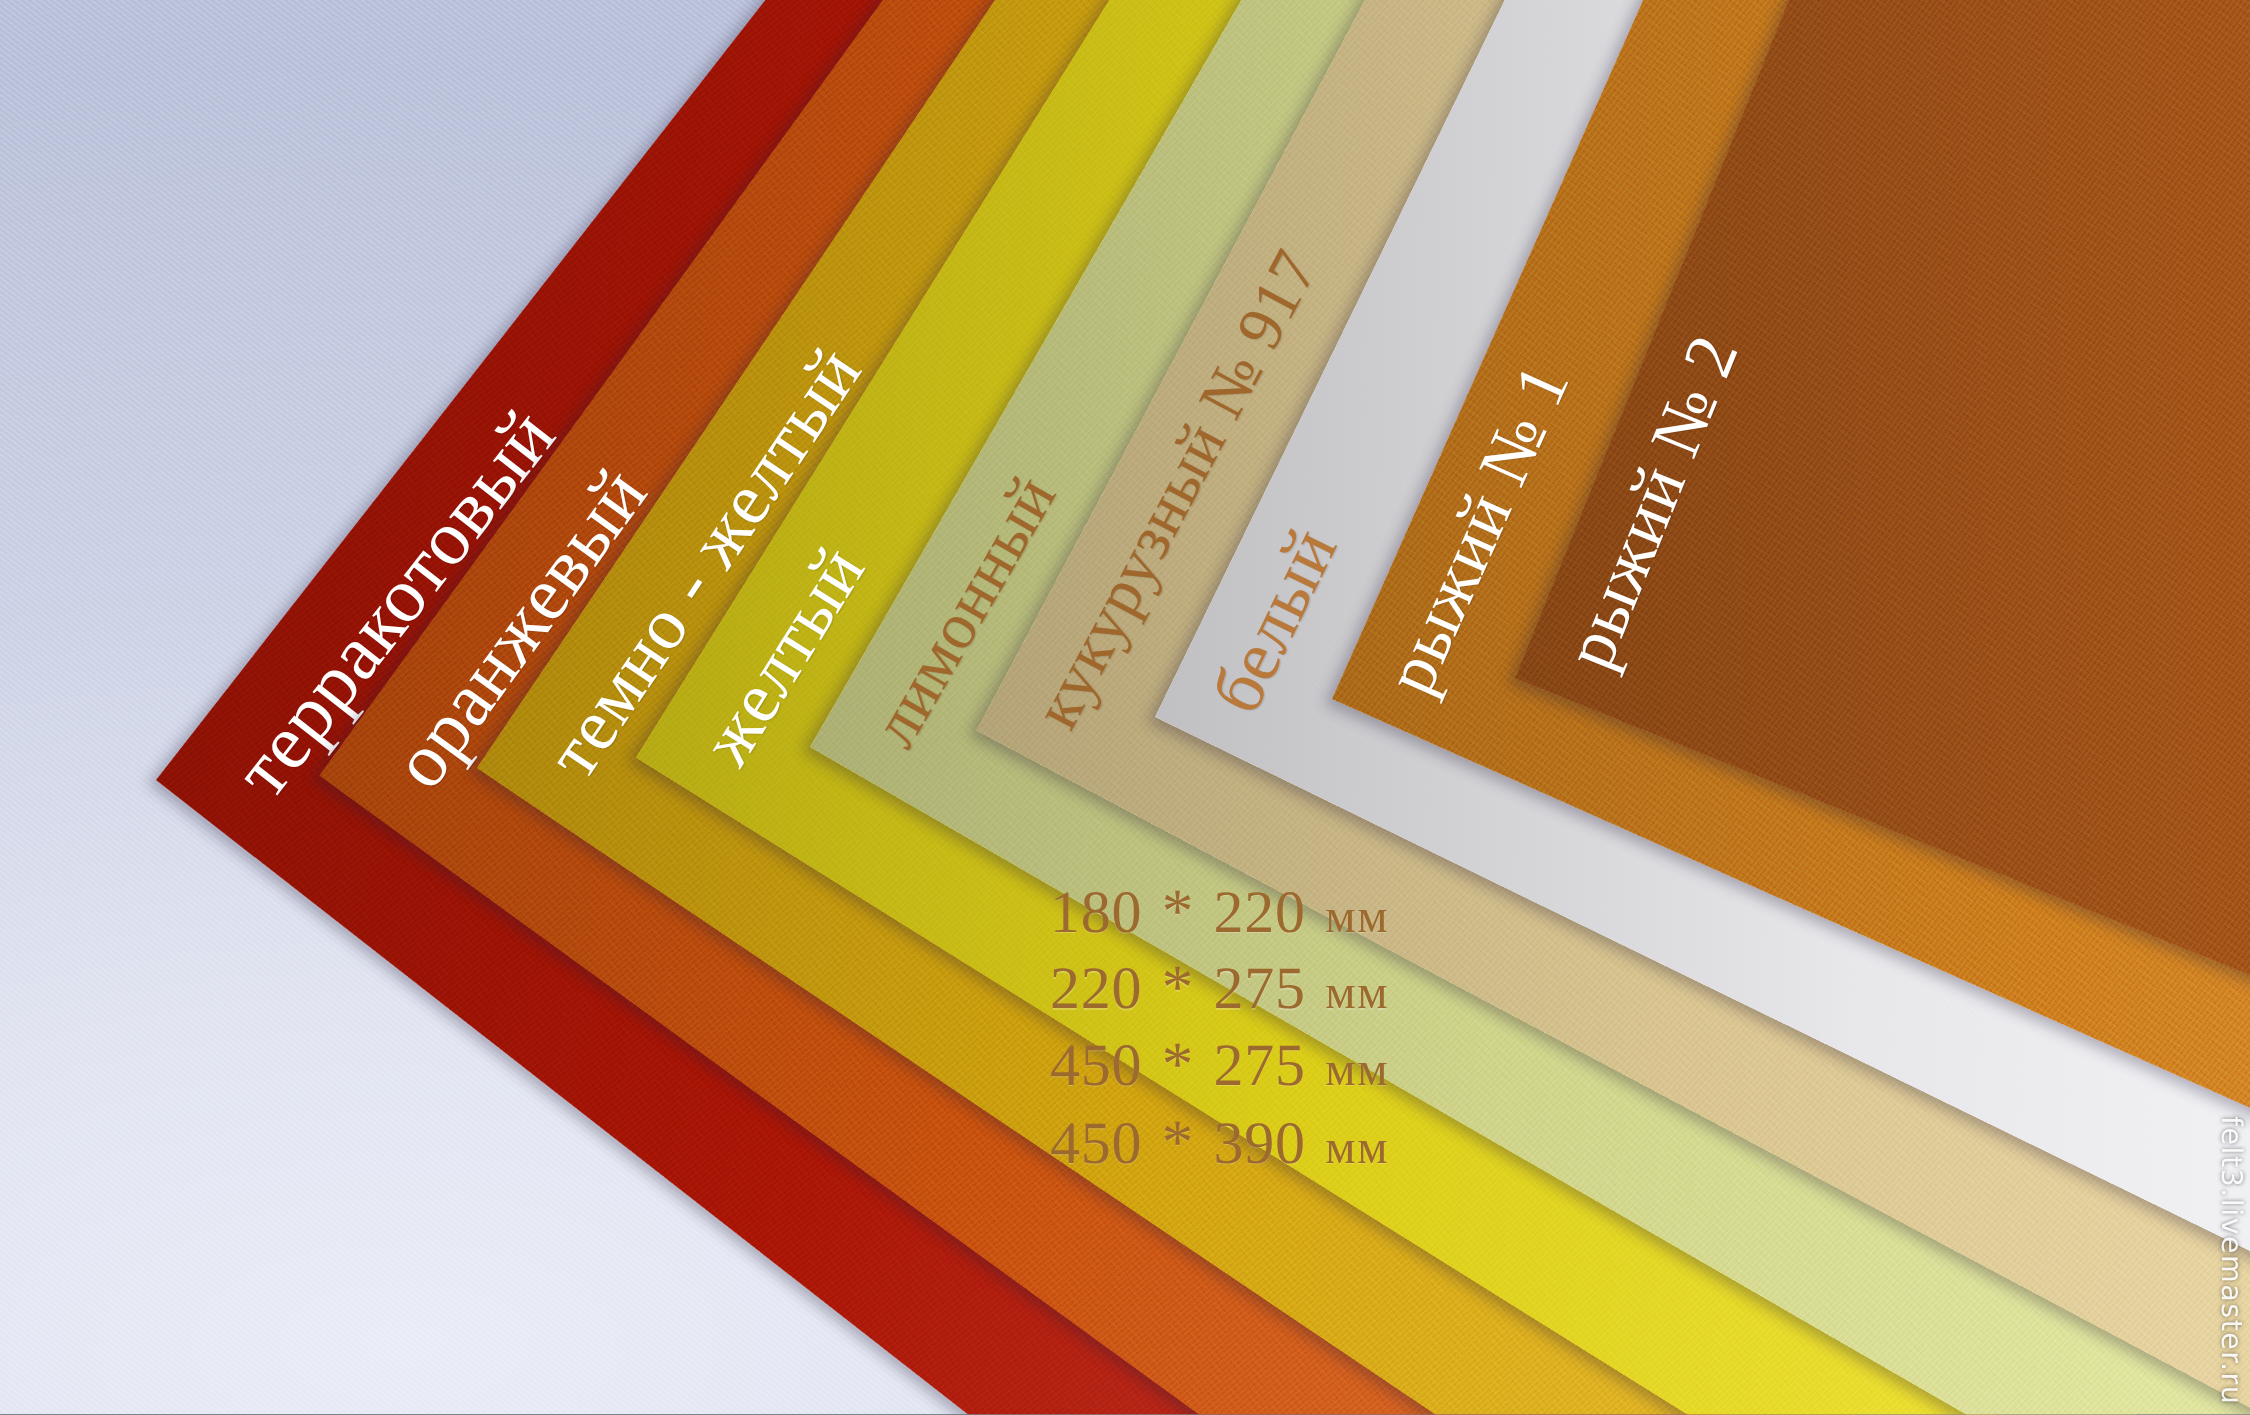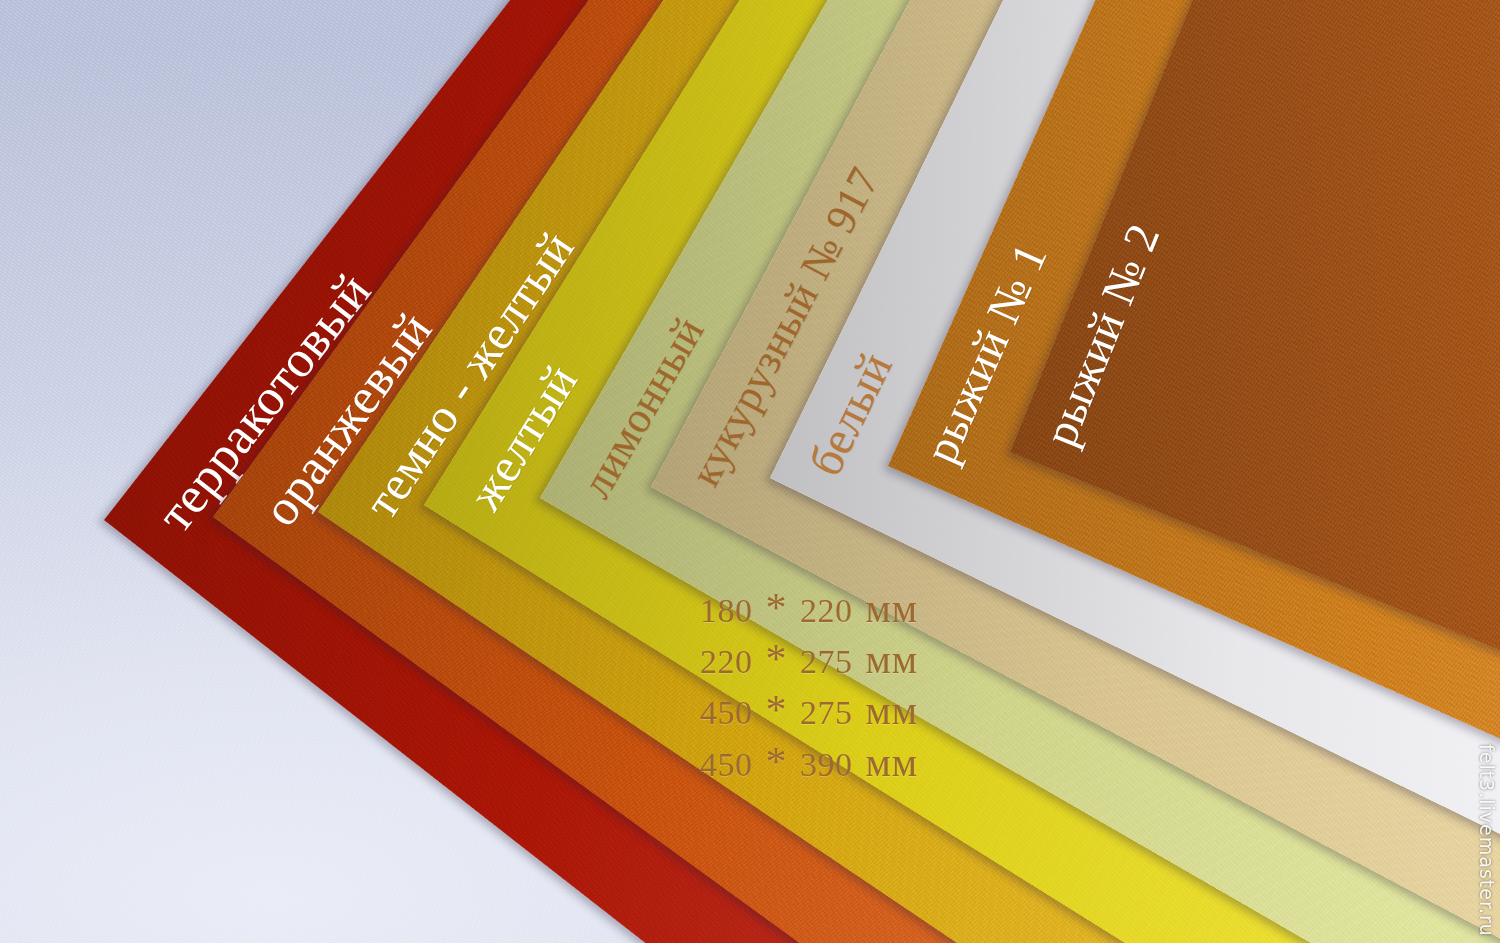--- a/index.html
+++ b/index.html
@@ -77,23 +77,23 @@
     left:700px;top:583px;
     z-index:40;
     color:#9c6a2e;
     font-family:"Liberation Serif", serif;
     font-size:45px;
     line-height:1.22;
     letter-spacing:.5px;
     text-shadow:0 1px 0 rgba(255,255,255,.22);
   }
   .dims .row{display:flex;align-items:baseline;gap:13px;}
-  .dims .n{font-size:34px;}
+  .dims .n{font-size:40px;}
   .dims .star{font-size:42px;}
-  .dims .unit{font-size:40px;letter-spacing:1px;}
+  .dims .unit{font-size:32px;letter-spacing:1px;}
 
   
   .watermark{
     position:absolute;
     right:2px;bottom:6px;
     z-index:60;
     writing-mode:vertical-rl;
     font-family:"DejaVu Sans", sans-serif;
     font-size:19px;
     letter-spacing:1px;

